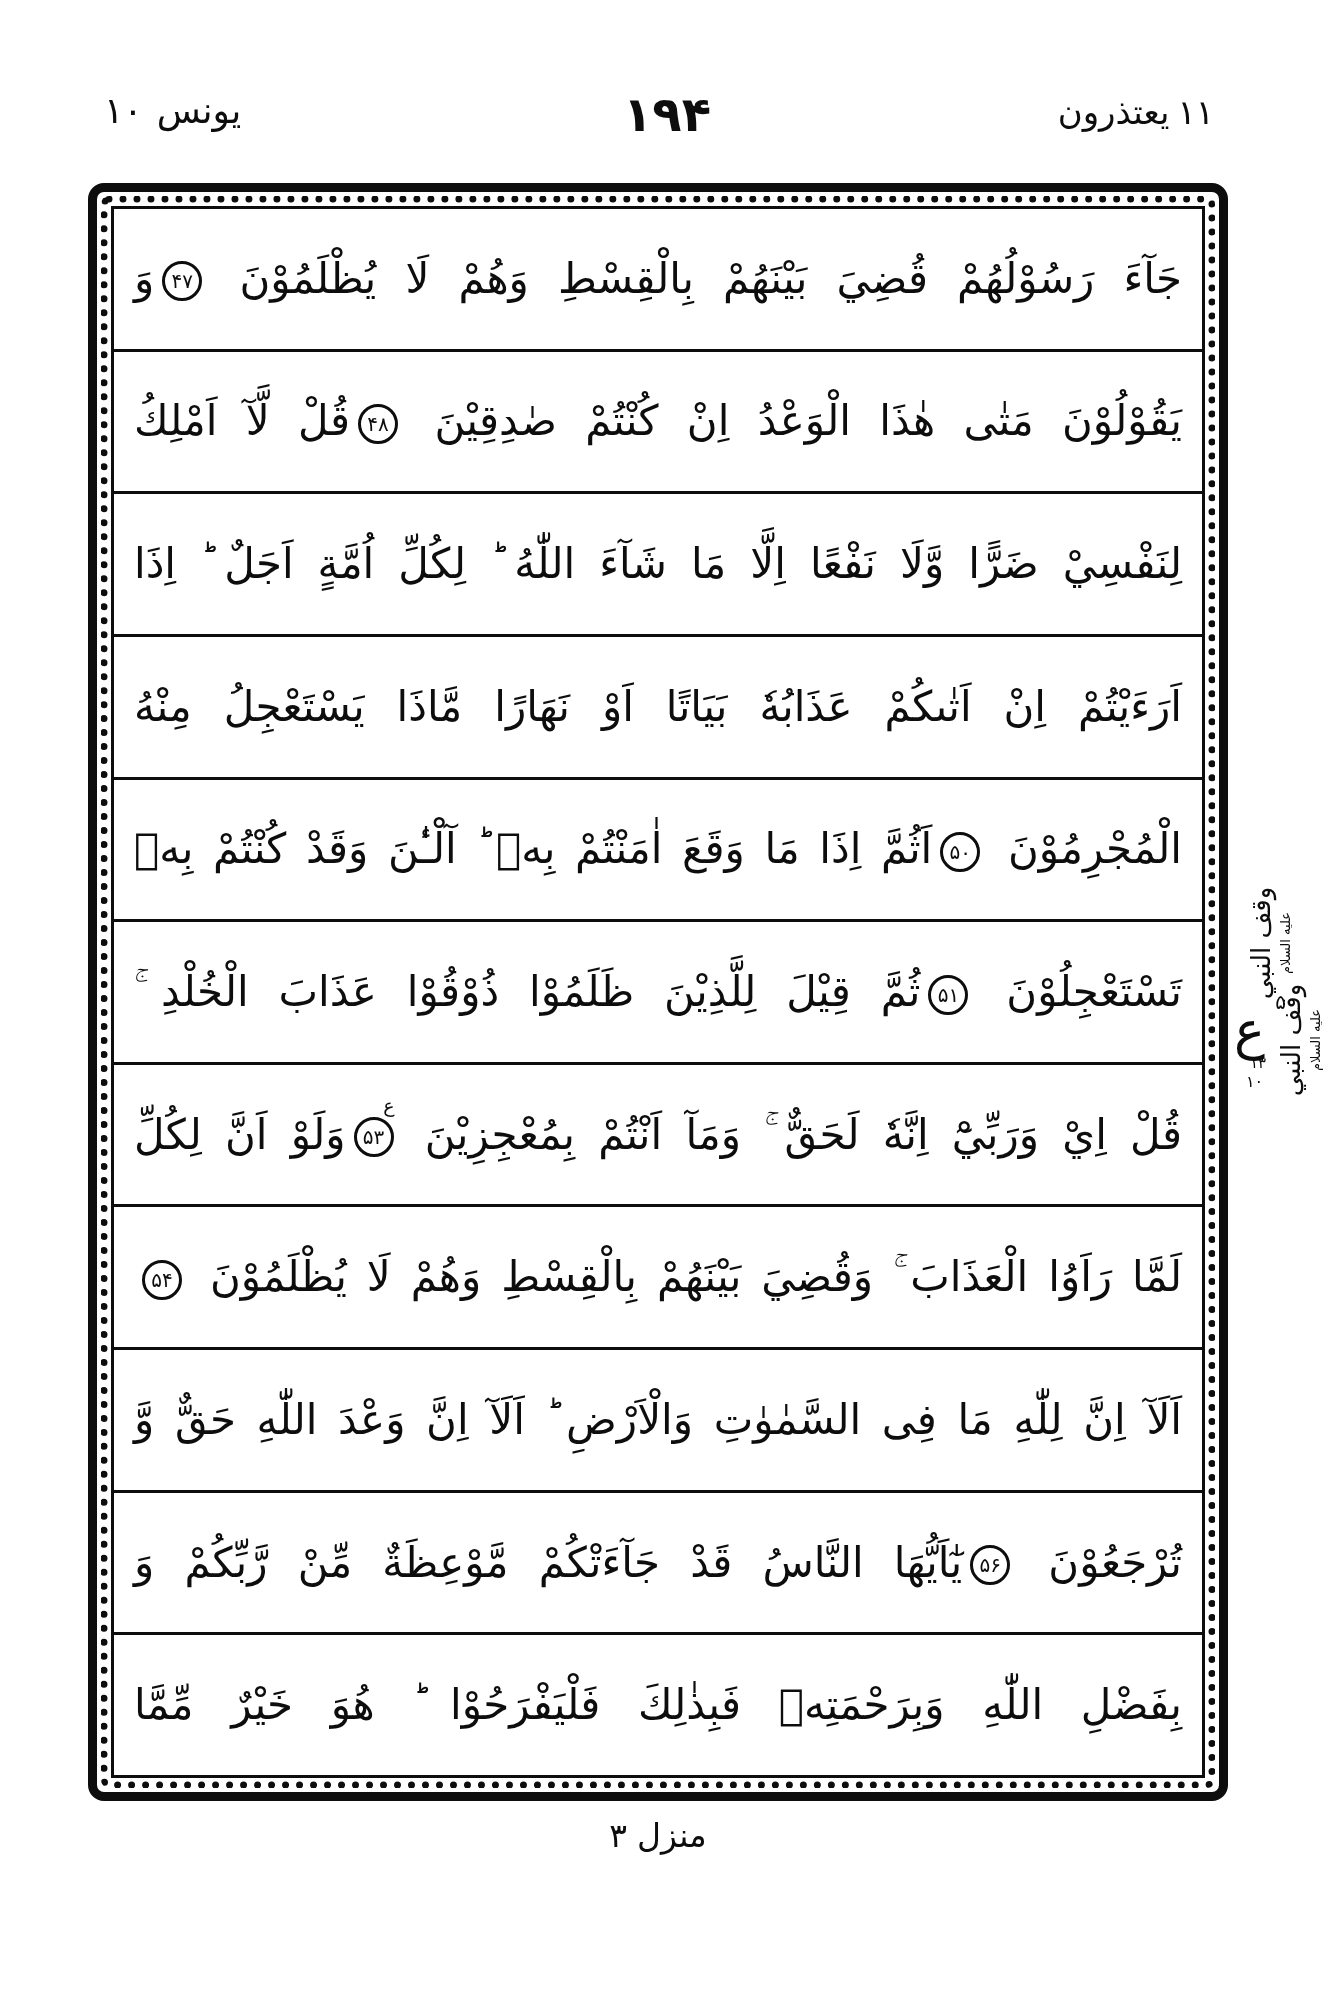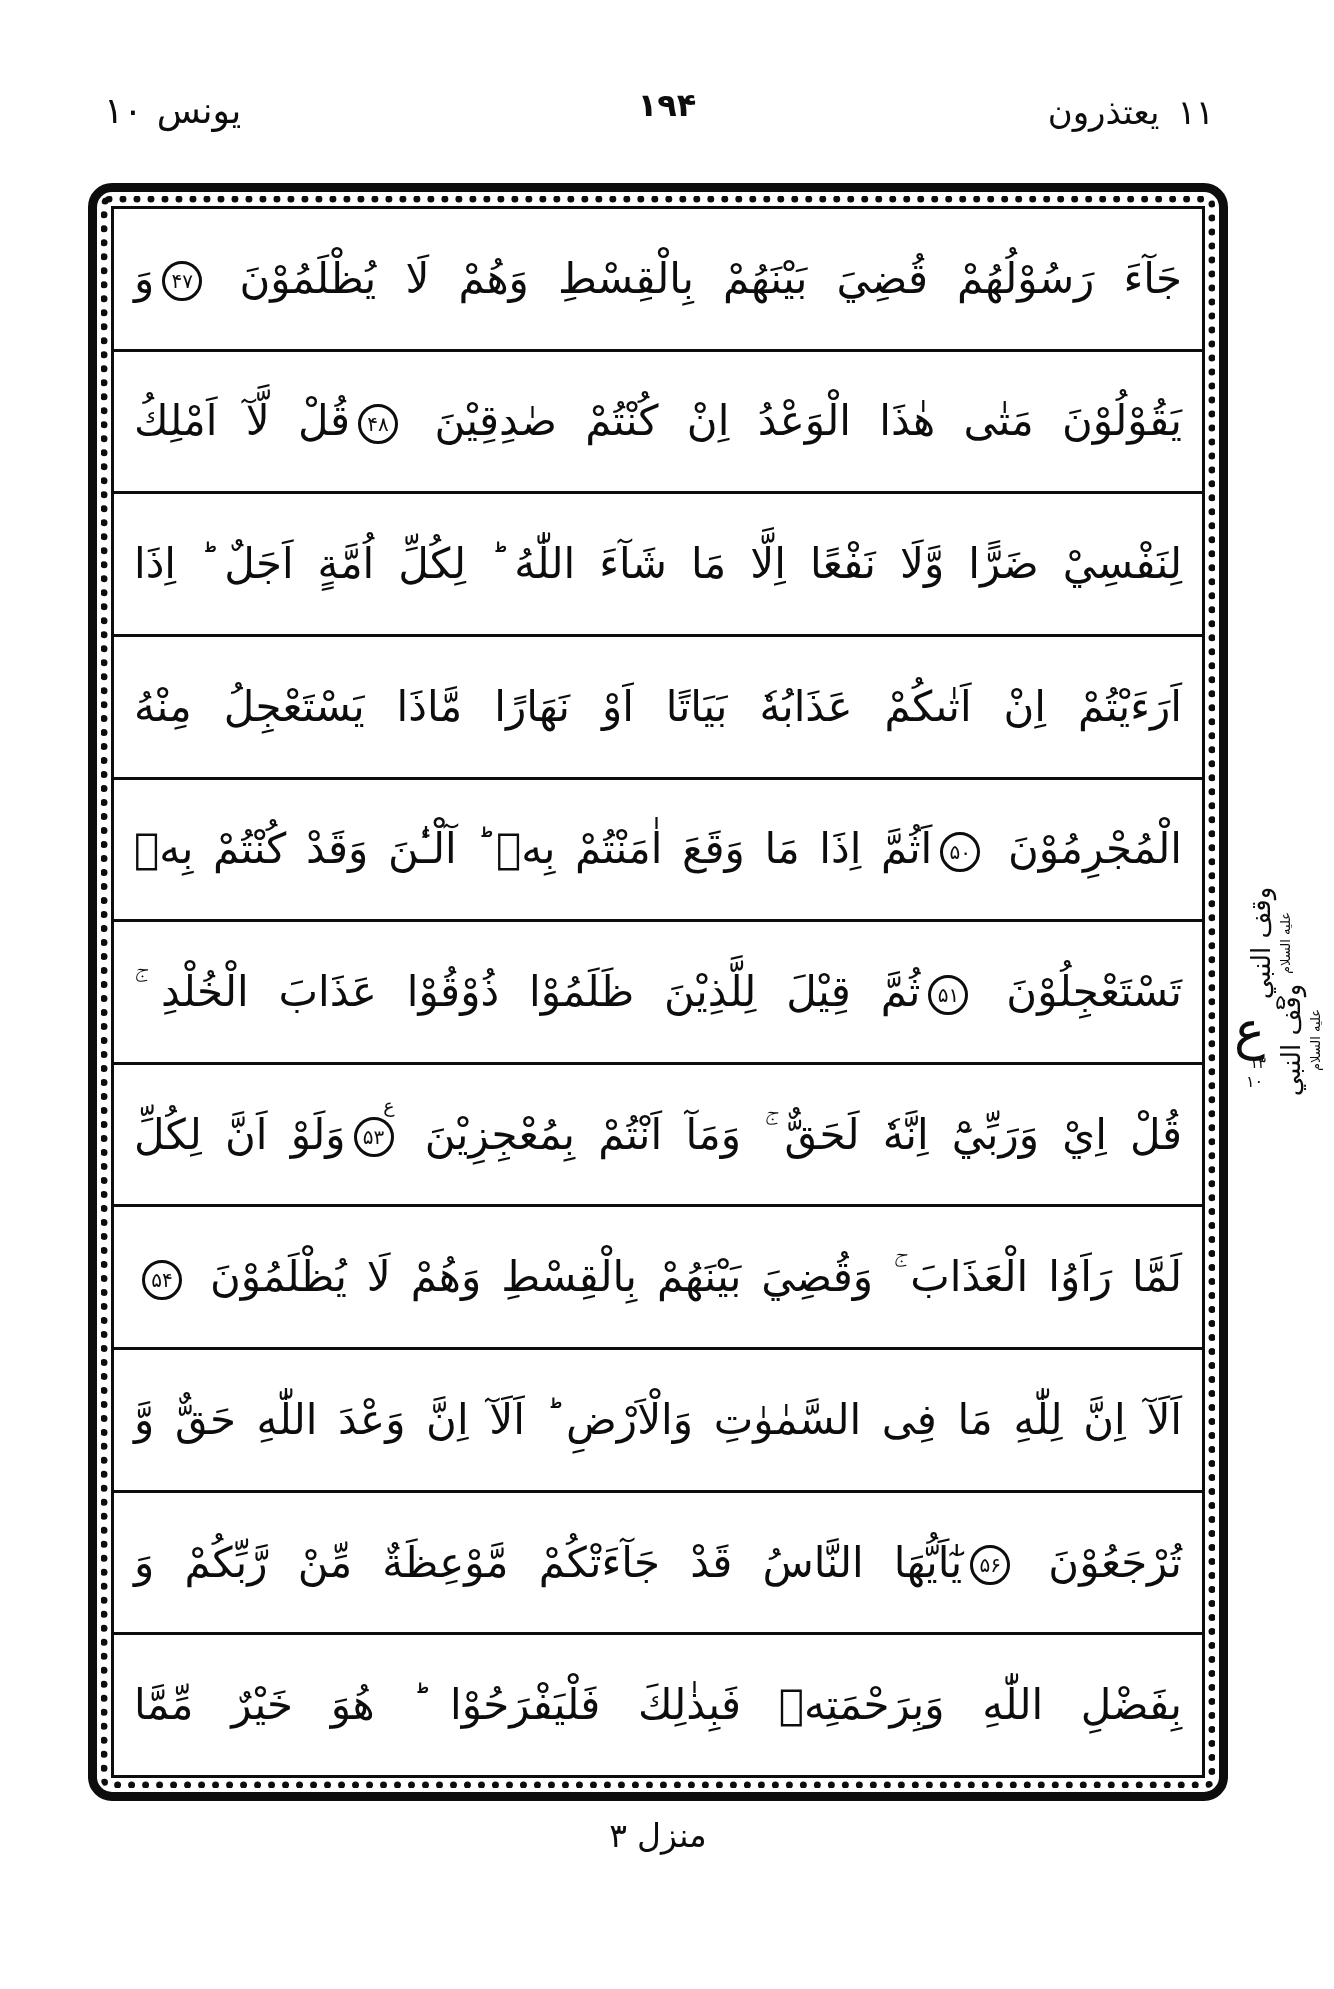--- a/index.html
+++ b/index.html
@@ -13,32 +13,32 @@
   }
   
   .runhead{position:absolute;top:86px;left:0;width:100%;height:56px;}
   .head-left{
     position:absolute;left:104px;top:4px;
     display:flex;flex-direction:row;align-items:baseline;gap:14px;
     font-size:36px;font-family:"DejaVu Serif","DejaVu Sans",serif;
   }
   .head-center{
     position:absolute;left:0;width:100%;text-align:center;top:0;
-    font-size:32px;font-weight:bold;
+    font-size:48px;font-weight:bold;
     font-family:"DejaVu Serif","DejaVu Sans",serif;
   }
   .head-right{
     position:absolute;right:120px;top:6px;
-    display:flex;flex-direction:row;align-items:baseline;gap:18px;
+    display:flex;flex-direction:row;align-items:baseline;gap:8px;
     font-size:34px;font-family:"DejaVu Serif","DejaVu Sans",serif;
   }
   
   .frame-outer{
     position:absolute;left:88px;top:183px;width:1140px;height:1618px;
-    border:9px solid #0d0d0d;border-radius:24px;
+    border:9px solid #0d0d0d;border-radius:16px;
     box-sizing:border-box;
     padding:4px;
     background:#ffffff;
   }
   .frame-bead{
     width:100%;height:100%;
     box-sizing:border-box;
     border:7px dotted #0d0d0d;border-radius:8px;
     padding:3px;
   }

